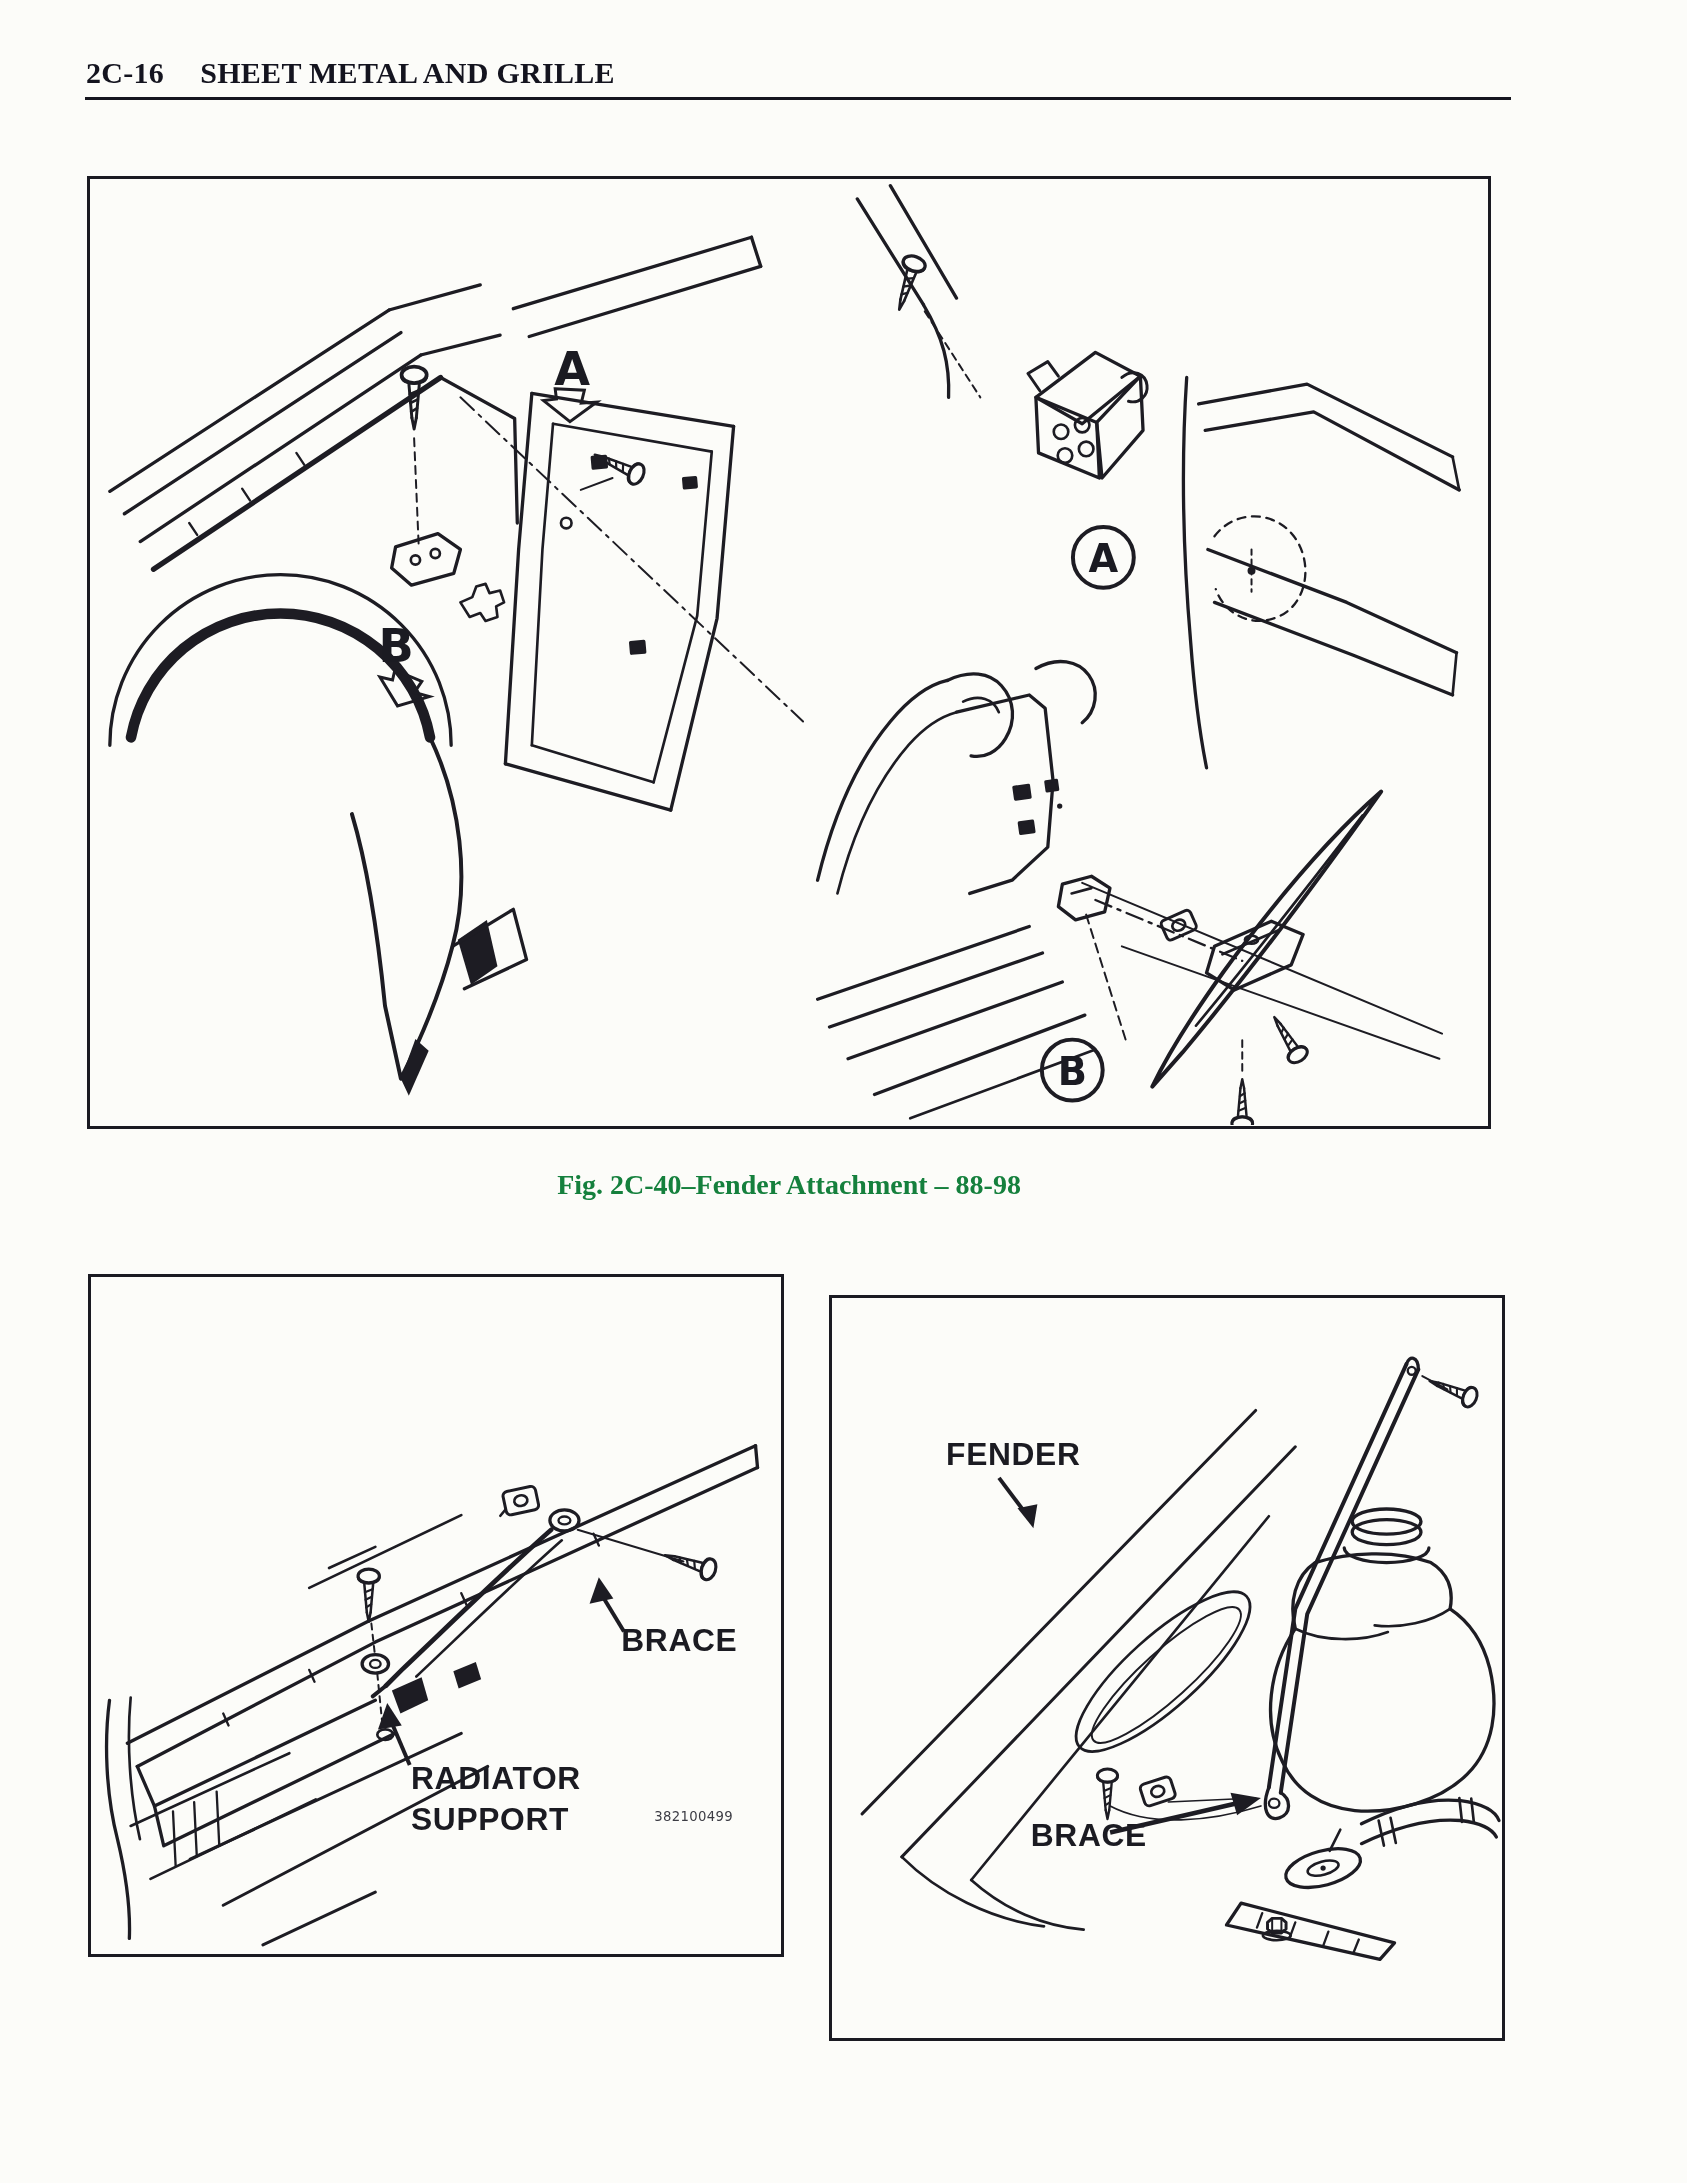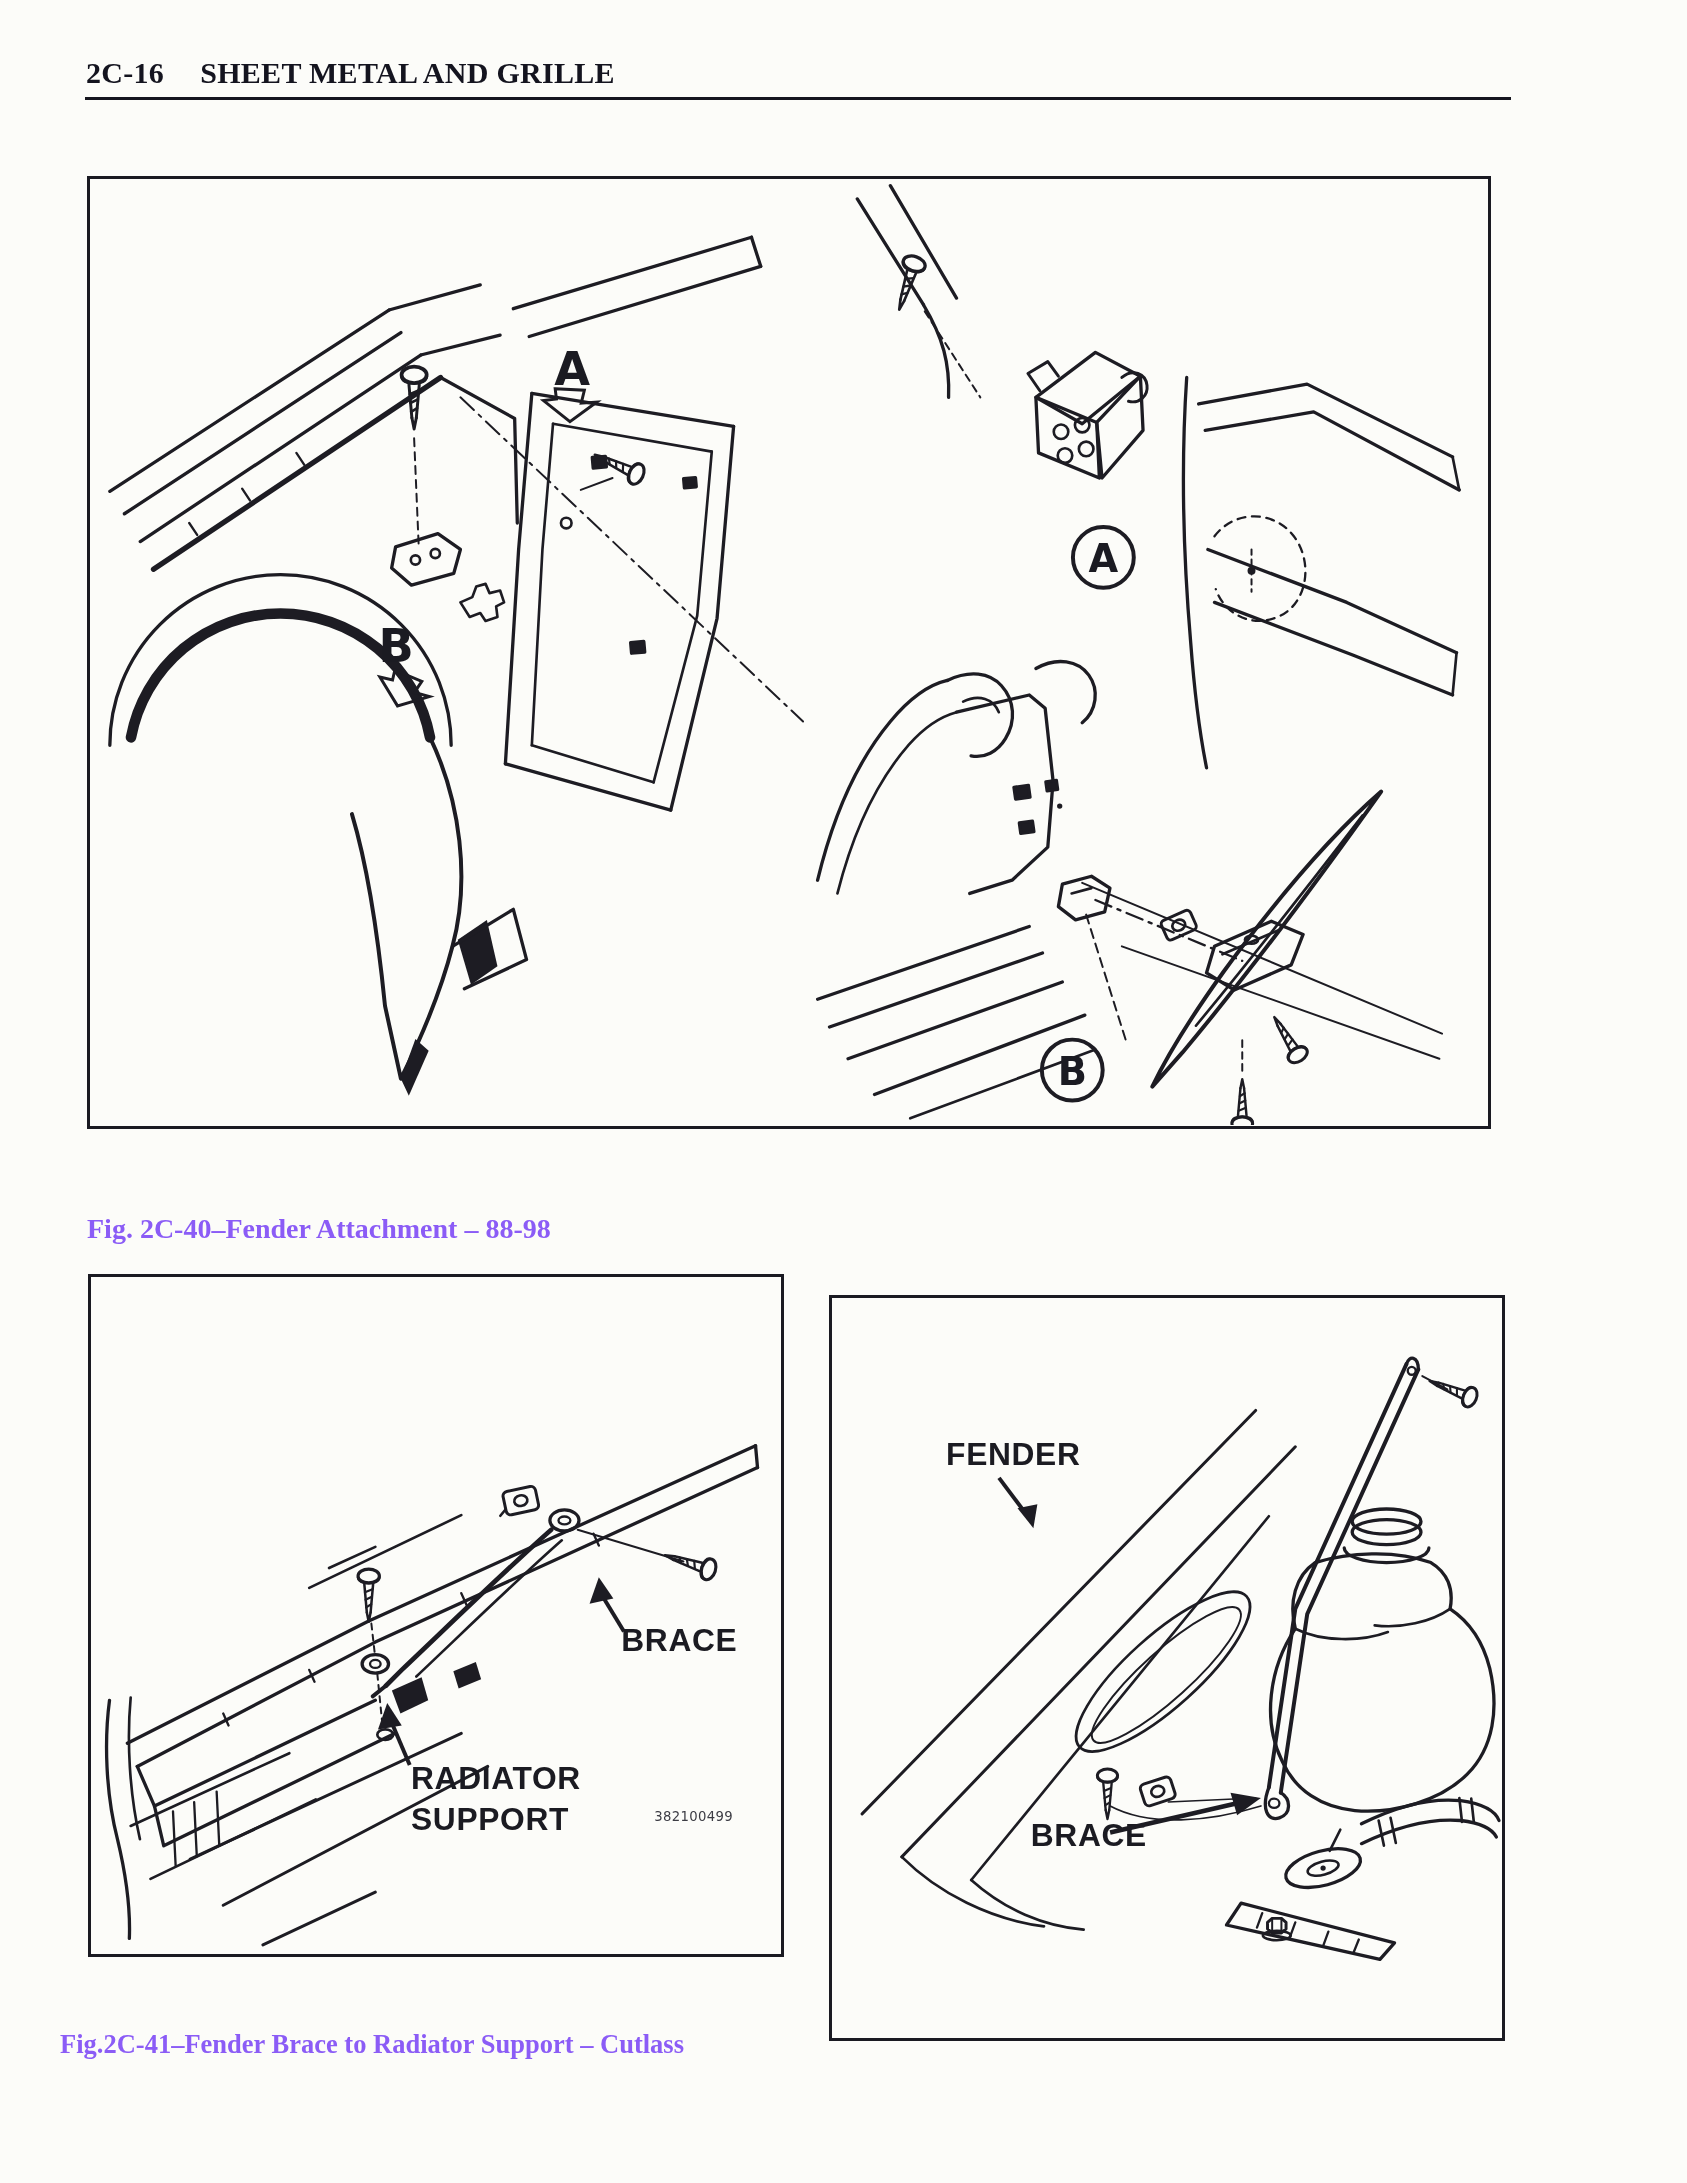--- a/index.html
+++ b/index.html
@@ -23,22 +23,22 @@
     background:#16161f;
   }
   .figbox{
     position:absolute;border:3.3px solid #1a1a22;background:#fcfcf9;
     box-sizing:border-box;
   }
   #box40{left:87px;top:176px;width:1404px;height:953px;}
   #box41{left:88px;top:1274px;width:696px;height:683px;}
   #box42{left:829px;top:1295px;width:676px;height:746px;}
   .cap{
-    position:absolute;font-weight:700;
-    font-size:28px;color:#8b5cf6;line-height:1.5;margin-top:44px;
+    position:absolute;text-align:center;font-weight:700;
+    font-size:28px;color:#15803d;line-height:1.5;
   }
   #cap40{left:87px;top:1164px;width:1404px;}
   #cap41{left:60px;top:1981px;width:754px;font-size:26.5px;}
   #cap42{left:829px;top:1979px;width:676px;font-size:26.5px;}
   svg{display:block;}
   svg text{fill:#1b1b22;}
   .lbl{
     font-family:"Liberation Sans", sans-serif;
     font-weight:700;letter-spacing:1px;font-size:48px;
   }
@@ -278,21 +278,20 @@
       <polygon points="754,494 768,454 790,486" fill="#1d1c23"></polygon>
       <text class="lbl" x="802" y="566">BRACE</text>
       <path d="M 482 738 L 454 672" class="ink" stroke-width="6"></path>
       <polygon points="434,684 448,644 470,678" fill="#1d1c23"></polygon>
       <text class="lbl" x="484" y="774">RADIATOR</text>
       <text class="lbl" x="484" y="836">SUPPORT</text>
       <text class="pn" x="852" y="822">382100499</text>
     </g>
   </svg>
   </div>
-  <div class="cap" id="cap41">Fig.2C-41–Fender Brace to Radiator Support – Cutlass</div>
 
   <div class="figbox" id="box42">
   <svg width="670" height="668" viewBox="0 0 1012 1010">
     <defs>
       <g id="scr3" stroke="#1d1c23" fill="none">
         <ellipse cx="0" cy="0" rx="17" ry="11" stroke-width="5"></ellipse>
         <path d="M -17 2 C -17 15 17 15 17 2" stroke-width="4"></path>
         <path d="M -7 13 L -3 58 M 7 13 L 3 58" stroke-width="4"></path>
         <path d="M -6 26 L 6 21 M -5 38 L 5 33 M -4 50 L 4 45" stroke-width="3.5"></path>
         <path d="M -3 58 L 0 73 L 3 58" stroke-width="4"></path>

